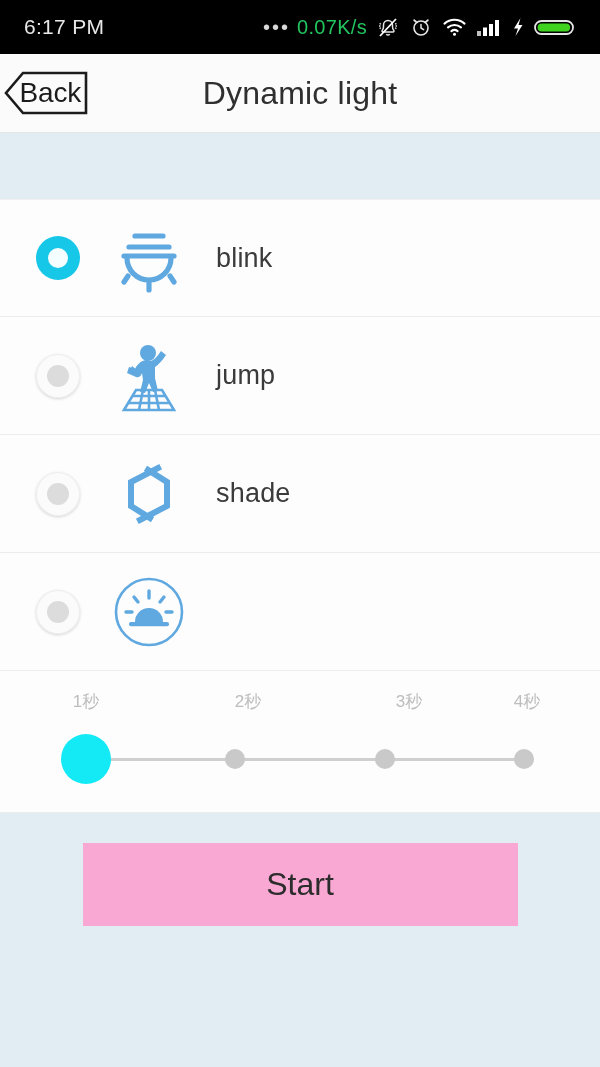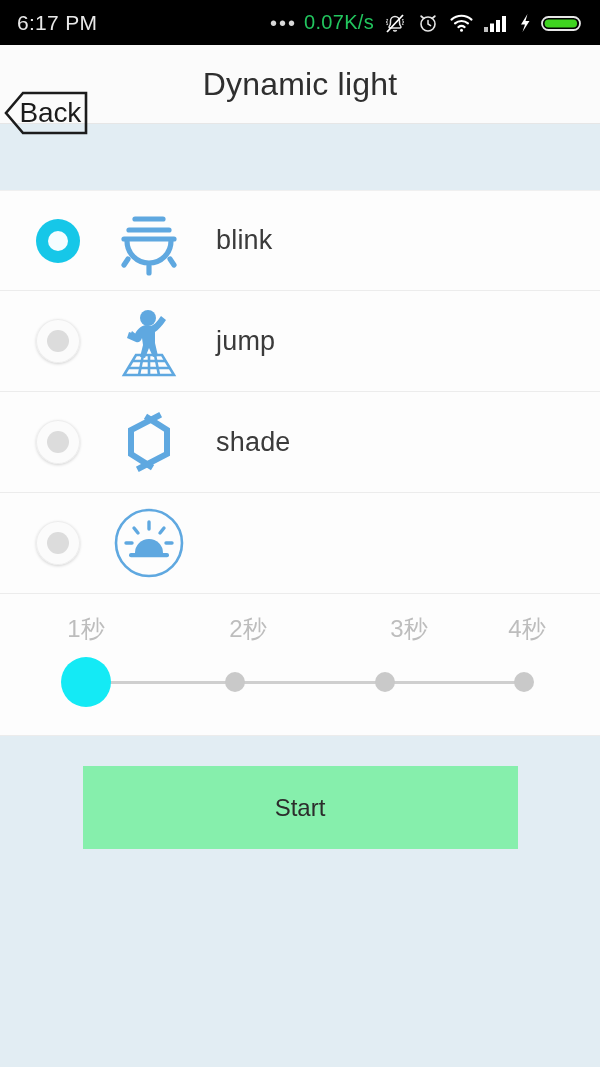--- a/index.html
+++ b/index.html
@@ -6,62 +6,61 @@
   html, body {
     width:600px; height:1067px;
     font-family:"Liberation Sans", sans-serif;
     background:#e2edf3;
     overflow:hidden;
   }
   #app { position:relative; width:600px; height:1067px; }
 
   
   .statusbar{
-    height:45px; background:#000; color:#ffffff;
-    display:flex; align-items:center; padding:0 17px;
+    height:54px; background:#000; color:#ffffff;
+    display:flex; align-items:center; padding:0 24px;
     font-size:21px; letter-spacing:.3px;
   }
   .sb-time{ font-size:21px; color:#e8e8e8; }
   .sb-right{ margin-left:auto; display:flex; align-items:center; gap:9px; }
   .sb-dots{ color:#d8d8d8; font-size:20px; letter-spacing:2px; line-height:1; margin-right:-2px;}
   .sb-speed{ color:#22c55e; font-size:20px; }
   .sb-ico{ display:block; }
 
   
   .titlebar{
     height:79px; background:#fbfbfb;
     display:flex; align-items:center; position:relative;
     border-bottom:1px solid #e6e6e6;
   }
   .back-btn{
     position:absolute; left:4px; top:50%; transform:translateY(-50%);
     width:84px; height:44px; display:flex; align-items:center;
     justify-content:flex-end; padding-right:7px;
     cursor:pointer;
-    margin-top:29px;
   }
   .back-shape{
     position:absolute; inset:0;
   }
   .back-label{
     position:relative; z-index:2; font-size:28px; color:#1c1c1c;
     letter-spacing:-.2px;
   }
   .title-text{
     width:100%; text-align:center; font-size:32px; color:#2f2f2f;
     letter-spacing:.2px;
   }
 
   
   .band{ height:66px; background:#e2edf3; }
 
   
   .list{ background:#fdfdfd; }
   .row{
-    height:101px; display:flex; align-items:center;
+    height:118px; display:flex; align-items:center;
     border-bottom:1px solid #ececec; background:#fdfdfd;
     cursor:pointer; position:relative;
   }
   .row:first-child{ border-top:1px solid #f0f0f0; }
   .radio{
     width:44px; height:44px; margin-left:36px; flex:0 0 auto;
     border-radius:50%; position:relative;
     display:flex; align-items:center; justify-content:center;
   }
   .radio.off{
@@ -88,21 +87,21 @@
   
   .slider-sec{
     background:#fdfdfd; height:142px; position:relative;
     border-bottom:1px solid #ececec;
   }
   .slider-ticks{
     position:relative; height:40px;
   }
   .tick-label{
     position:absolute; top:19px; transform:translateX(-50%);
-    font-size:24px; color:#bdbdbd;
+    font-size:17px; color:#bdbdbd;
   }
   .slider-track-wrap{
     position:absolute; left:0; right:0; top:86px; height:4px;
   }
   .track{
     position:absolute; left:86px; right:76px; top:1px; height:3px;
     background:#cfcfcf; border-radius:2px;
   }
   .stop{
     position:absolute; top:50%; transform:translate(-50%,-50%);
@@ -111,22 +110,22 @@
   .thumb{
     position:absolute; top:50%; transform:translate(-50%,-50%);
     width:50px; height:50px; border-radius:50%; background:#14eaf5;
     cursor:pointer;
   }
 
   
   .bottom{ background:#e2edf3; padding:30px 0 0 0; height:311px; }
   .big-btn{
     width:435px; height:83px; margin:0 auto 13px auto;
-    background:#86efac; display:flex; align-items:center;
-    justify-content:center; font-size:24px; color:#2c2c2c;
+    background:#f9a8d4; display:flex; align-items:center;
+    justify-content:center; font-size:32px; color:#2c2c2c;
     cursor:pointer;
   }
 </style>
 </head>
 <body>
 
 <div id="app">
 
   <div class="statusbar">
     <span class="sb-time">6:17 PM</span>

